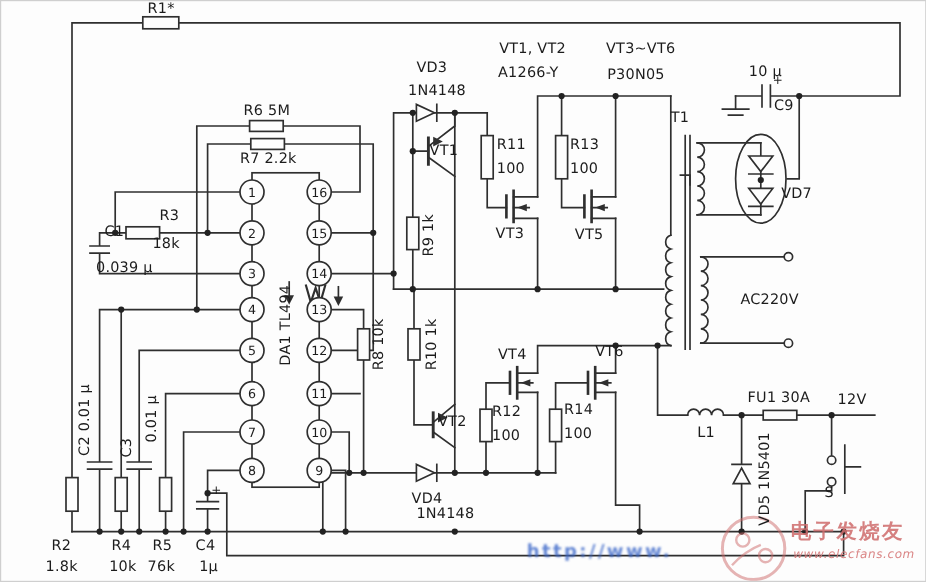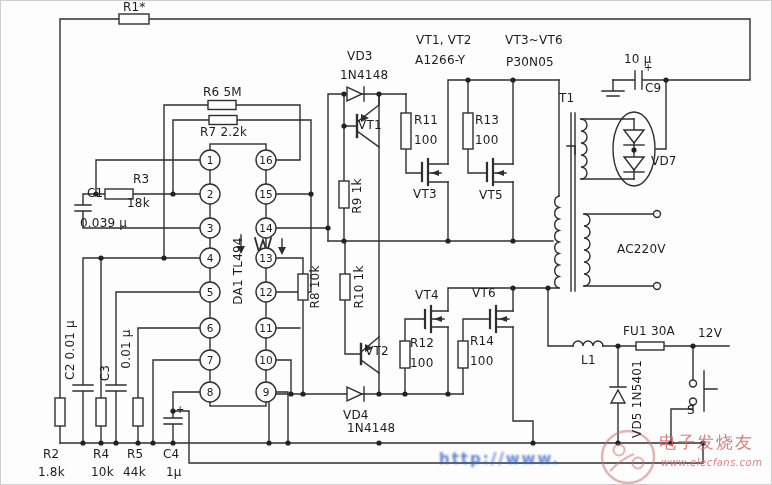--- a/index.html
+++ b/index.html
@@ -10,21 +10,21 @@
   .stage svg{position:absolute;left:0;top:0;}
   .lbl{position:absolute;font-size:12px;color:#1c1c1c;white-space:nowrap;line-height:1;letter-spacing:.2px;}
   .sm{font-size:10px;}
   .v{transform:translate(-50%,-50%) rotate(-90deg);transform-origin:center;}
   .vwrap{position:absolute;width:0;height:0;}
   .wm-url{
     position:absolute;left:438px;top:449px;width:220px;
     font-size:15px;font-weight:bold;color:#3a66c8;filter:blur(1.1px);
     letter-spacing:2px;opacity:.8;
   }
-  .wm-cn{position:absolute;left:658px;top:430px;font-size:17px;font-weight:normal;
+  .wm-cn{position:absolute;left:658px;top:430px;font-size:17px;font-weight:bold;
     color:rgba(207,110,110,.88);letter-spacing:2px;}
   .wm-site{position:absolute;left:660px;top:456px;font-size:10px;
     color:rgba(214,120,120,.9);letter-spacing:.5px;font-style:italic;}
 </style>
 </head>
 <body>
 
 <div class="stage">
 
 <svg width="772" height="485" viewBox="0 0 772 485">
@@ -303,21 +303,21 @@
     </div>
 <div class="vwrap" style="left:636px;top:398px">
       <div class="lbl v">VD5 1N5401</div>
     </div>
 
 <div class="lbl" style="left:42px;top:447px">R2</div>
 <div class="lbl" style="left:37px;top:465px">1.8k</div>
 <div class="lbl" style="left:92px;top:447px">R4</div>
 <div class="lbl" style="left:90px;top:465px">10k</div>
 <div class="lbl" style="left:126px;top:447px">R5</div>
-<div class="lbl" style="left:122px;top:465px">44k</div>
+<div class="lbl" style="left:122px;top:465px">76k</div>
 <div class="lbl" style="left:162px;top:447px">C4</div>
 <div class="lbl" style="left:165px;top:465px">1μ</div>
 <div class="lbl sm" style="left:175px;top:404px">+</div>
 
 <div class="lbl" style="left:346px;top:49px">VD3</div>
 <div class="lbl" style="left:339px;top:68px">1N4148</div>
 <div class="lbl" style="left:357px;top:118px">VT1</div>
 <div class="lbl" style="left:364px;top:344px">VT2</div>
 <div class="lbl" style="left:342px;top:408px">VD4</div>
 <div class="lbl" style="left:346px;top:421px">1N4148</div>
@@ -332,21 +332,21 @@
 <div class="lbl" style="left:474px;top:113px">R13</div>
 <div class="lbl" style="left:474px;top:133px">100</div>
 <div class="lbl" style="left:409px;top:336px">R12</div>
 <div class="lbl" style="left:409px;top:356px">100</div>
 <div class="lbl" style="left:469px;top:334px">R14</div>
 <div class="lbl" style="left:469px;top:354px">100</div>
 
 <div class="lbl" style="left:412px;top:187px">VT3</div>
 <div class="lbl" style="left:478px;top:188px">VT5</div>
 <div class="lbl" style="left:414px;top:288px">VT4</div>
-<div class="lbl" style="left:471px;top:286px">VT6</div>
+<div class="lbl" style="left:495px;top:286px">VT6</div>
 
 <div class="lbl" style="left:558px;top:91px">T1</div>
 <div class="lbl" style="left:623px;top:52px">10 μ</div>
 <div class="lbl sm" style="left:643px;top:62px">+</div>
 <div class="lbl" style="left:644px;top:81px">C9</div>
 <div class="lbl" style="left:650px;top:154px">VD7</div>
 <div class="lbl" style="left:616px;top:242px">AC220V</div>
 
 <div class="lbl" style="left:580px;top:353px">L1</div>
 <div class="lbl" style="left:622px;top:324px">FU1 30A</div>

